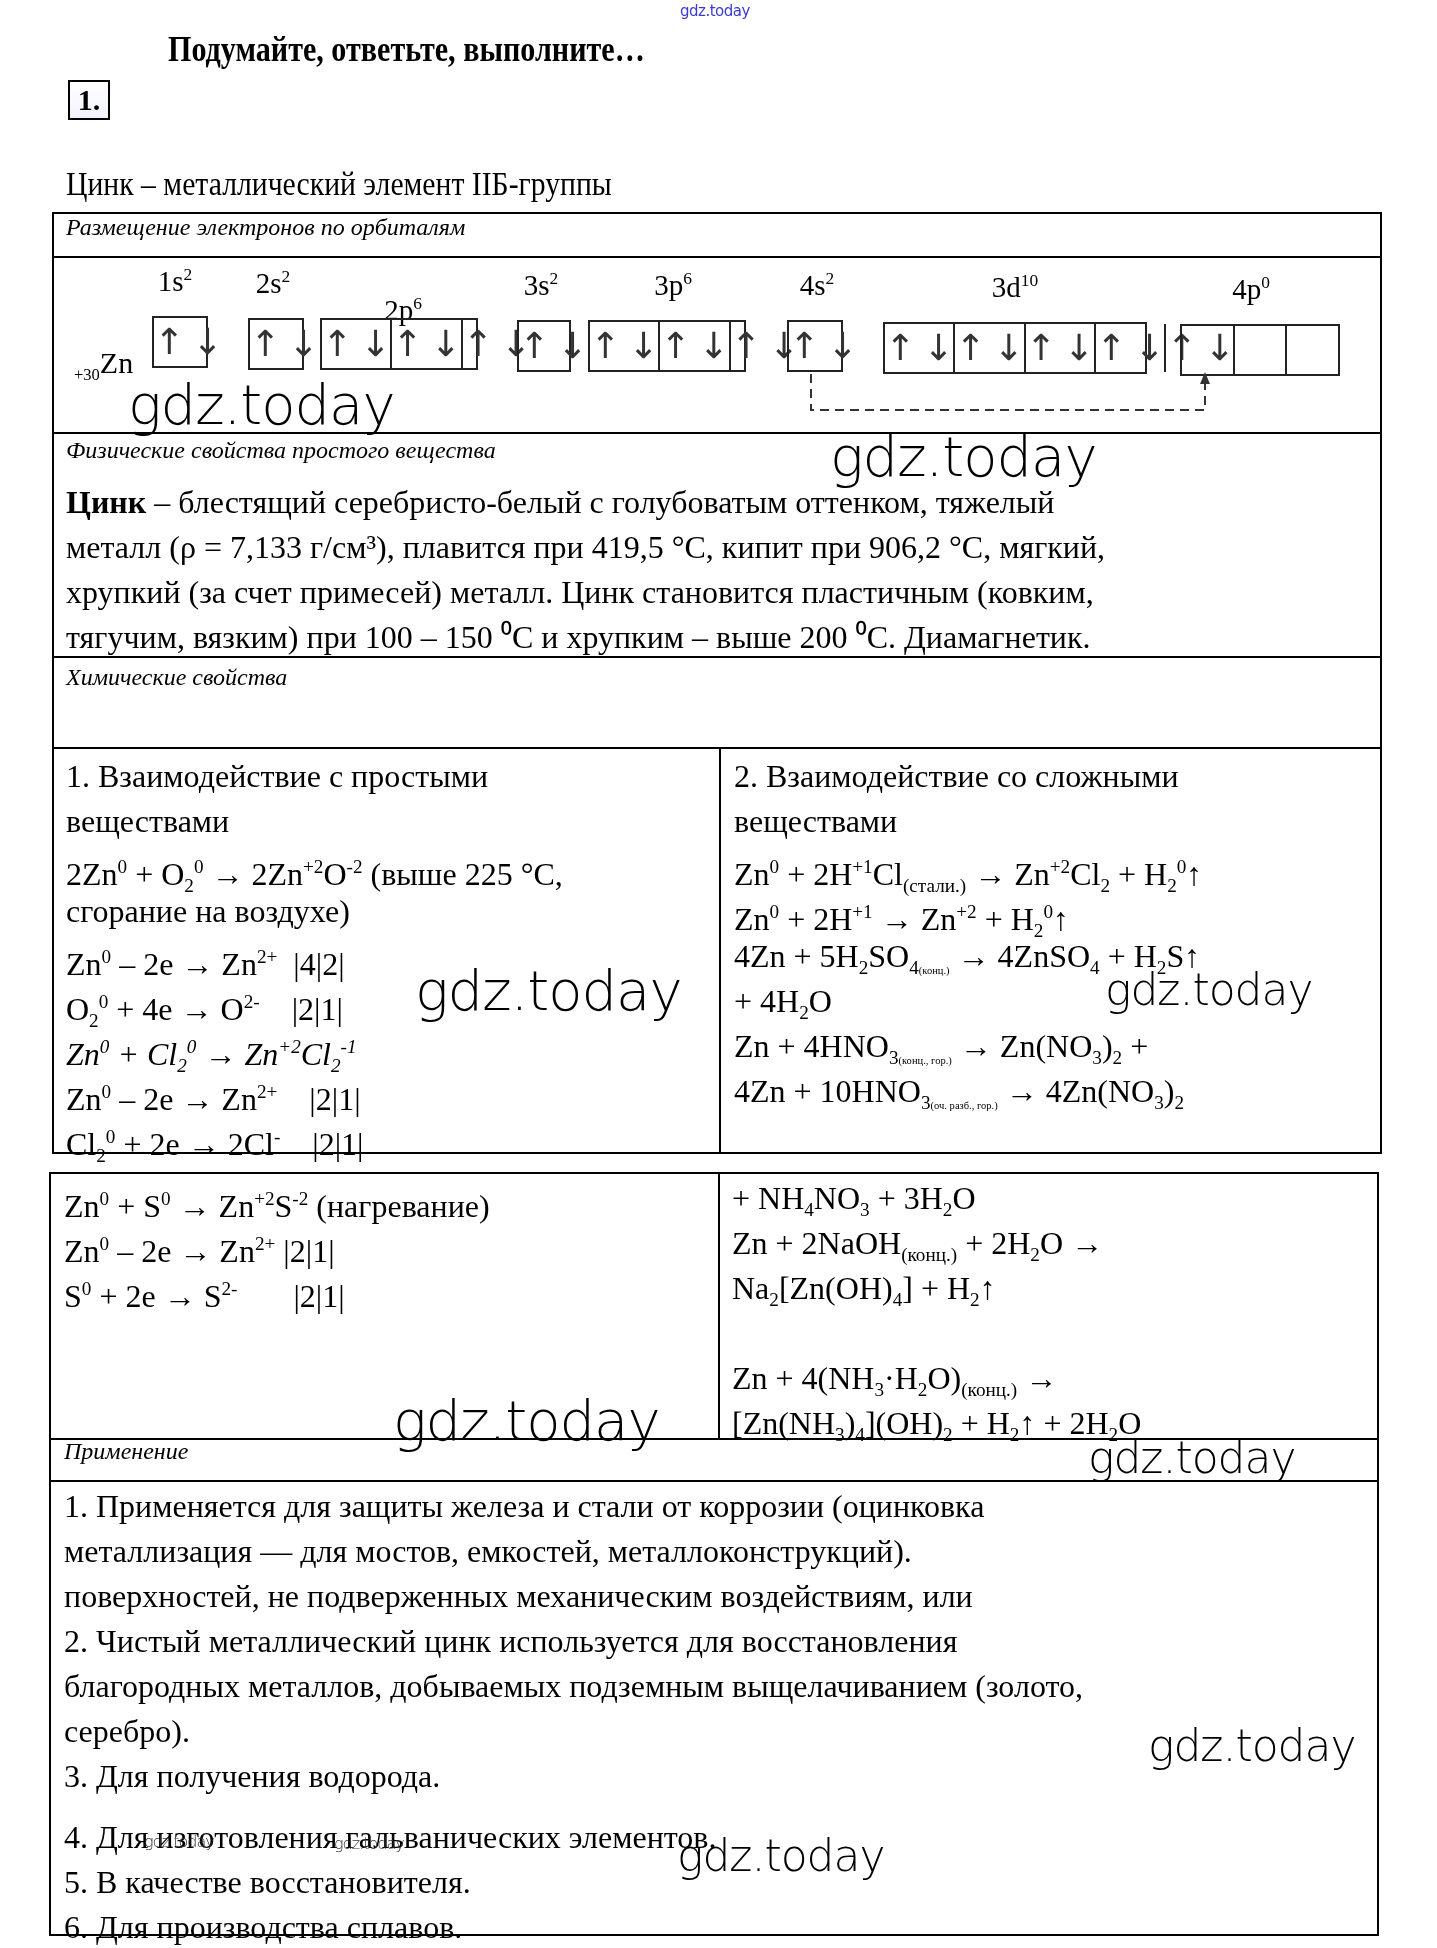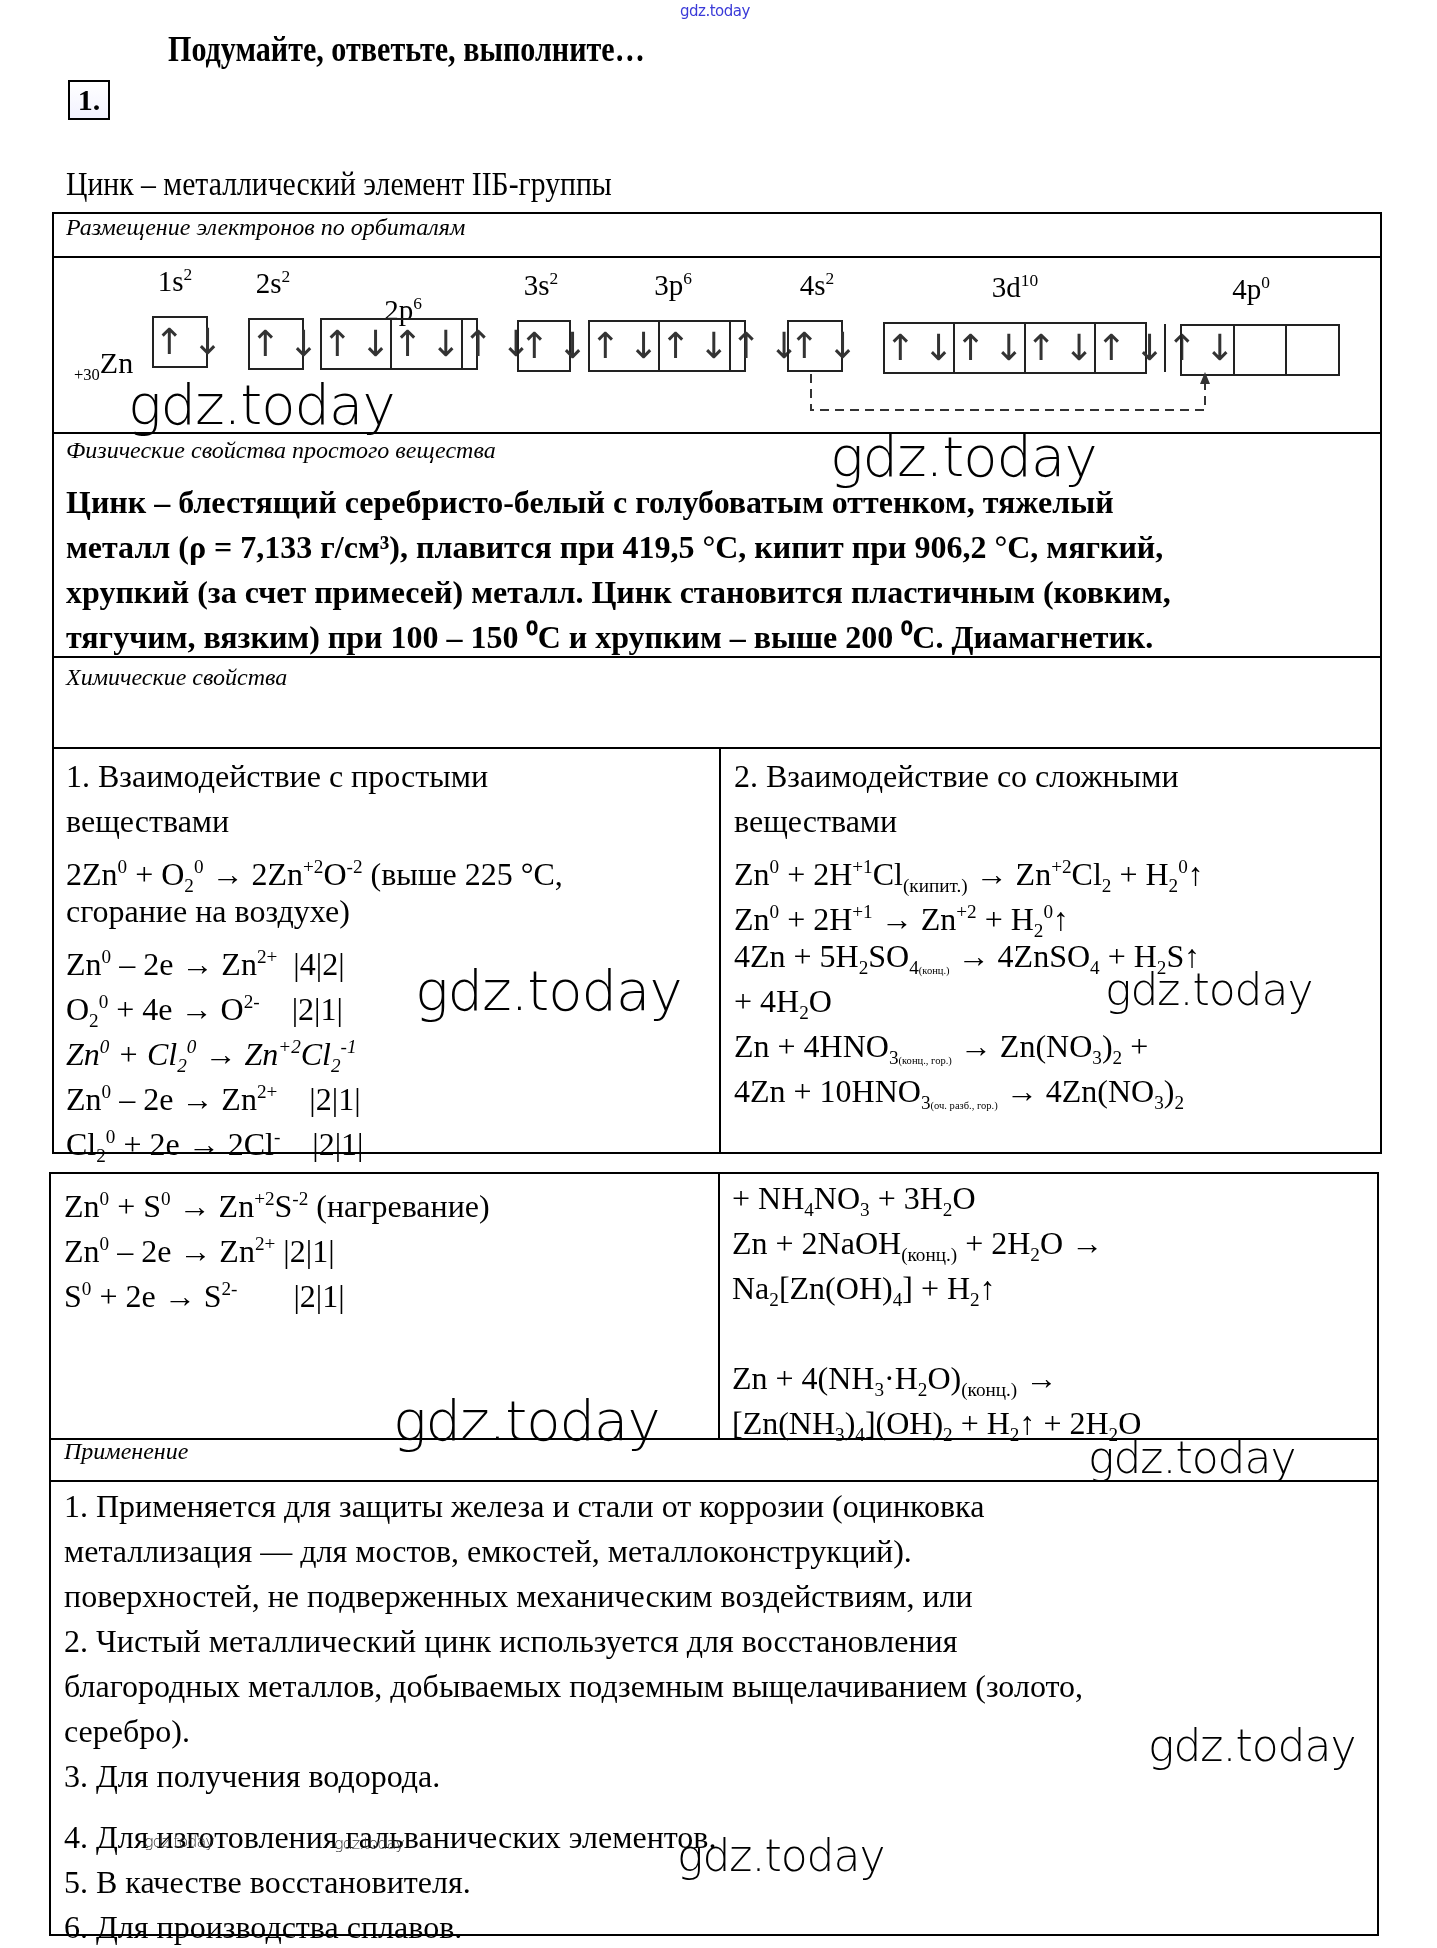--- a/index.html
+++ b/index.html
@@ -24,21 +24,21 @@
   .subtitle {
     left: 66px; top: 166px; font-size: 33px; white-space: nowrap;
     transform: scaleX(0.9); transform-origin: left top;
   }
   .tbl { border: 2px solid #000; box-sizing: border-box; }
   .hline { height: 0; border-top: 2px solid #000; }
   .vline { width: 0; border-left: 2px solid #000; }
   .ital { font-style: italic; font-size: 24px; white-space: nowrap; }
   .txt { font-size: 32px; white-space: nowrap; line-height: 36px; }
   .txt sub, .txt sup { font-size: 60%; }
-  .lines .ln { display: block; height: 36px; font-weight: bold; }
+  .lines .ln { display: block; height: 36px; }
   .sm { font-size: 55%; }
   .orb-label { font-size: 29px; text-align: center; white-space: nowrap; }
   .orb-label sup { font-size: 60%; }
   .orb-group { display: flex; border: 2px solid #222; box-sizing: border-box; height: 52px; }
   .cell { border-right: 2px solid #222; flex: 1; display: flex; justify-content: center; align-items: center; gap: 8px; }
   .cell:last-child { border-right: none; }
   .arrow { font-size: 36px; color: #333; line-height: 1; font-family: "DejaVu Sans", sans-serif; }
   .wm {
     font-family: "DejaVu Sans", sans-serif; color: #000; white-space: nowrap;
     letter-spacing: -1px; font-weight: 200;
@@ -186,21 +186,21 @@
 <div class="abs txt" id="left-eq" style="left:66px; top:844px; line-height:45px;">
     <div style="height: 45px;">2Zn<sup>0</sup> + O<sub>2</sub><sup>0</sup> → 2Zn<sup>+2</sup>O<sup>-2</sup> (выше 225 °С,</div>
     <div style="height: 45px;">сгорание на воздухе)</div>
     <div style="height: 45px;">Zn<sup>0</sup> – 2e → Zn<sup>2+</sup> &nbsp;|4|2|</div>
     <div style="height: 45px;">O<sub>2</sub><sup>0</sup> + 4e → O<sup>2-</sup> &nbsp;&nbsp;&nbsp;|2|1|</div>
     <div style="height: 45px; font-style: italic;">Zn<sup>0</sup> + Cl<sub>2</sub><sup>0</sup> → Zn<sup>+2</sup>Cl<sub>2</sub><sup>-1</sup></div>
     <div style="height: 45px;">Zn<sup>0</sup> – 2e → Zn<sup>2+</sup> &nbsp;&nbsp;&nbsp;|2|1|</div>
     <div style="height: 45px;">Cl<sub>2</sub><sup>0</sup> + 2e → 2Cl<sup>-</sup> &nbsp;&nbsp;&nbsp;|2|1|</div>
   </div>
 <div class="abs txt" id="right-eq" style="left:734px; top:844px; line-height:45px;">
-    <div style="height: 45px;">Zn<sup>0</sup> + 2H<sup>+1</sup>Cl<sub class="sm">(кипит.)</sub> → Zn<sup>+2</sup>Cl<sub>2</sub> + H<sub>2</sub><sup>0</sup>↑</div>
+    <div style="height: 45px;">Zn<sup>0</sup> + 2H<sup>+1</sup>Cl<sub class="sm">(стали.)</sub> → Zn<sup>+2</sup>Cl<sub>2</sub> + H<sub>2</sub><sup>0</sup>↑</div>
     <div style="height: 45px;">Zn<sup>0</sup> + 2H<sup>+1</sup> → Zn<sup>+2</sup> + H<sub>2</sub><sup>0</sup>↑</div>
     <div style="height: 45px;">4Zn + 5H<sub>2</sub>SO<sub>4<span class="sm">(конц.)</span></sub> → 4ZnSO<sub>4</sub> + H<sub>2</sub>S↑</div>
     <div style="height: 45px;">+ 4H<sub>2</sub>O</div>
     <div style="height: 45px;">Zn + 4HNO<sub>3<span class="sm">(конц., гор.)</span></sub> → Zn(NO<sub>3</sub>)<sub>2</sub> +</div>
     <div style="height: 45px;">4Zn + 10HNO<sub>3<span class="sm">(оч. разб., гор.)</span></sub> → 4Zn(NO<sub>3</sub>)<sub>2</sub></div>
   </div>
 
 <div class="abs tbl" style="left:49px; top:1172px; width:1330px; height:764px;"></div>
 <div class="abs vline" style="left:718px; top:1172px; height:266px;"></div>
 <div class="abs hline" style="left:49px; top:1438px; width:1330px;"></div>

